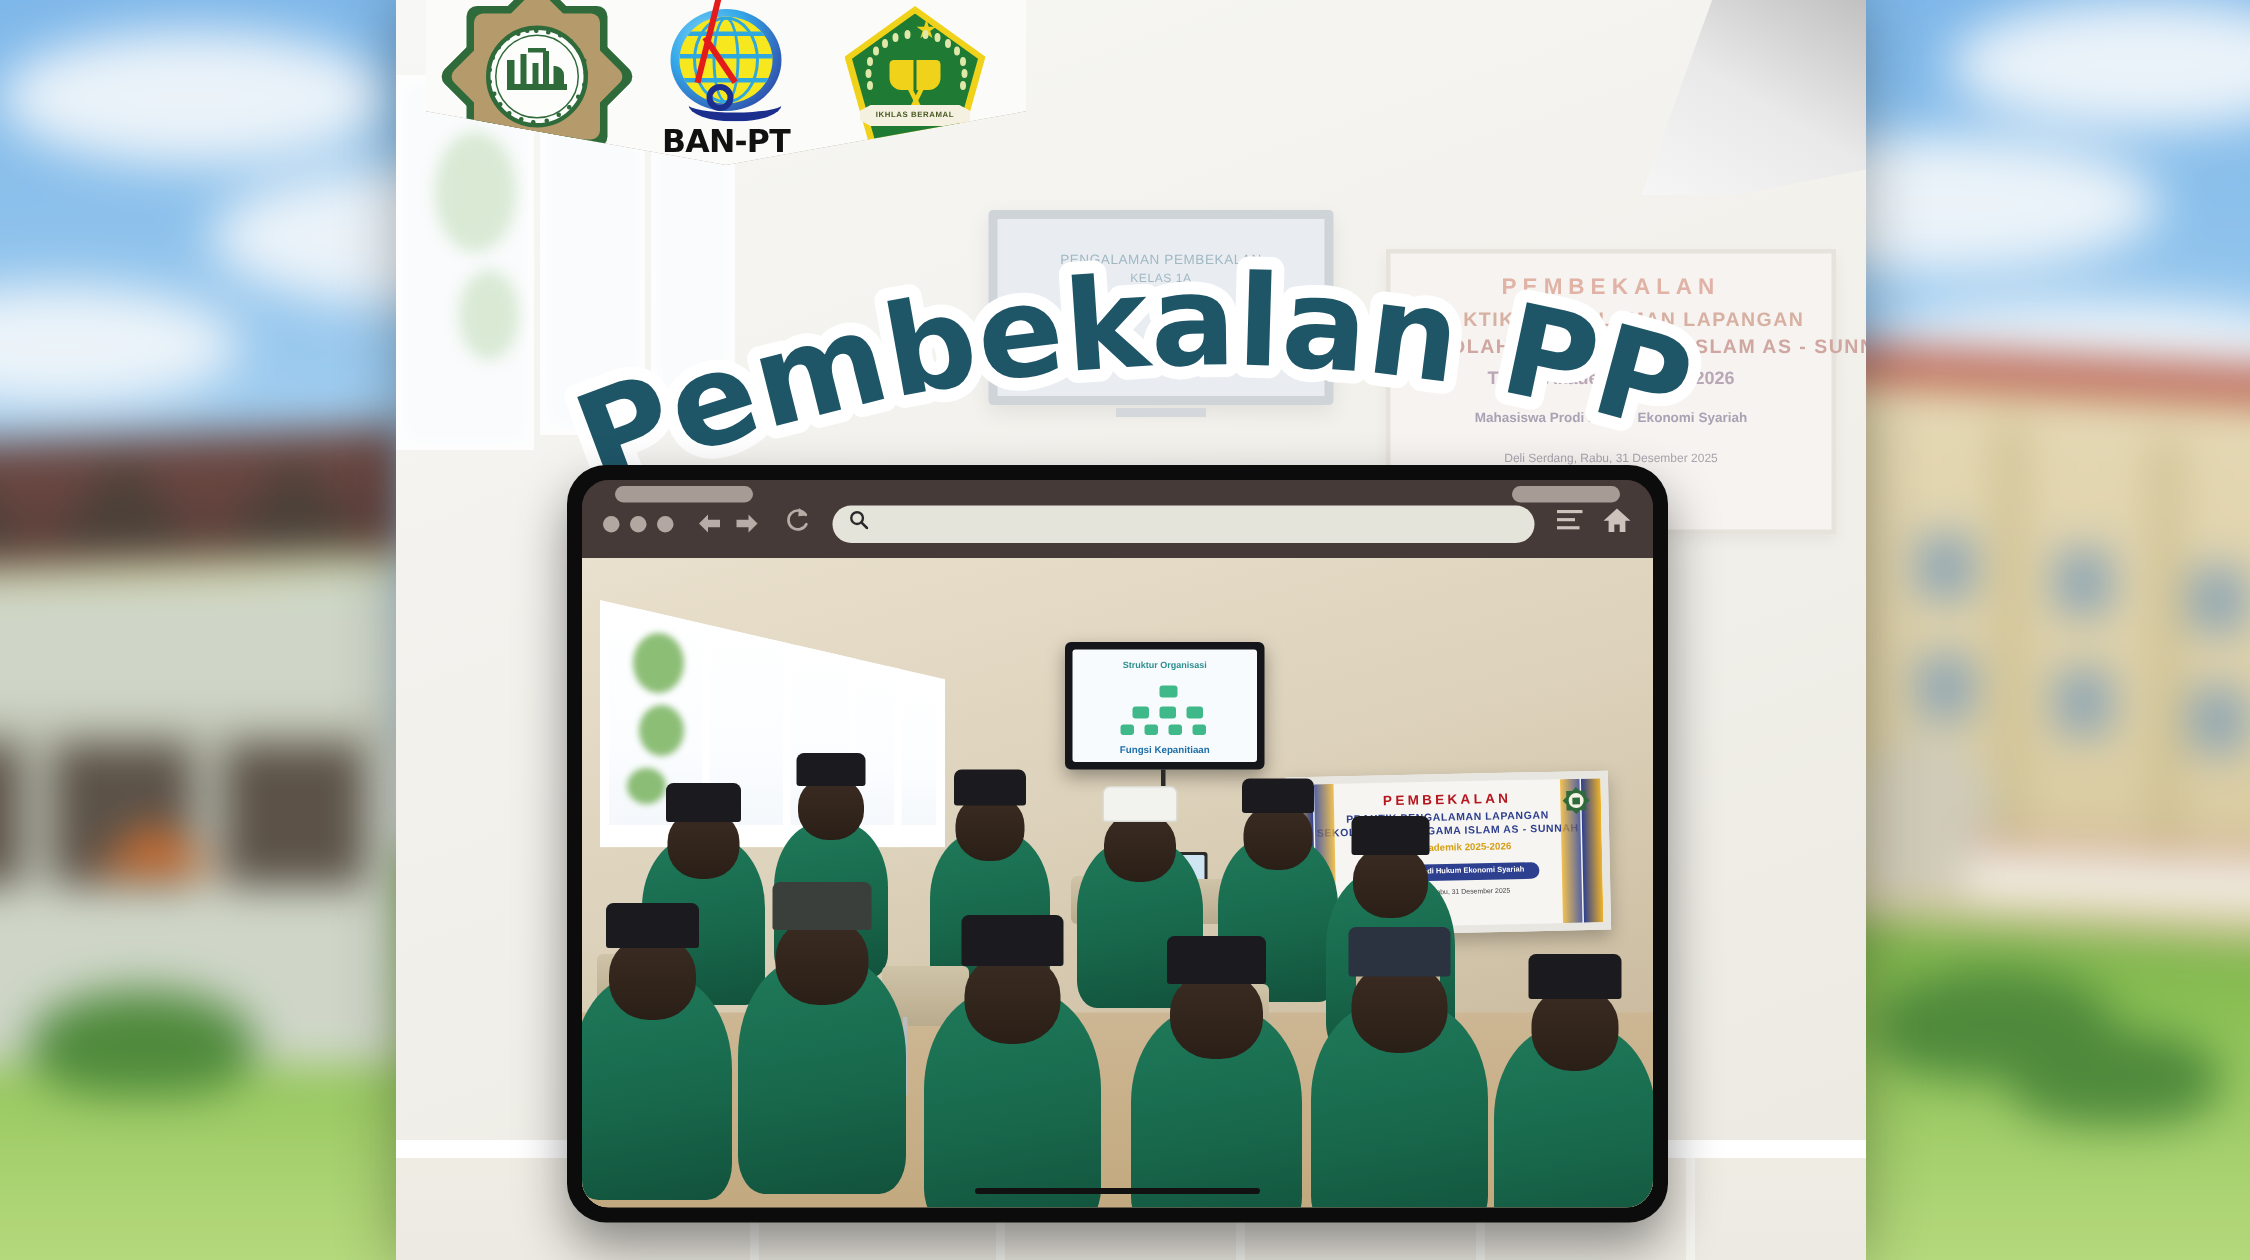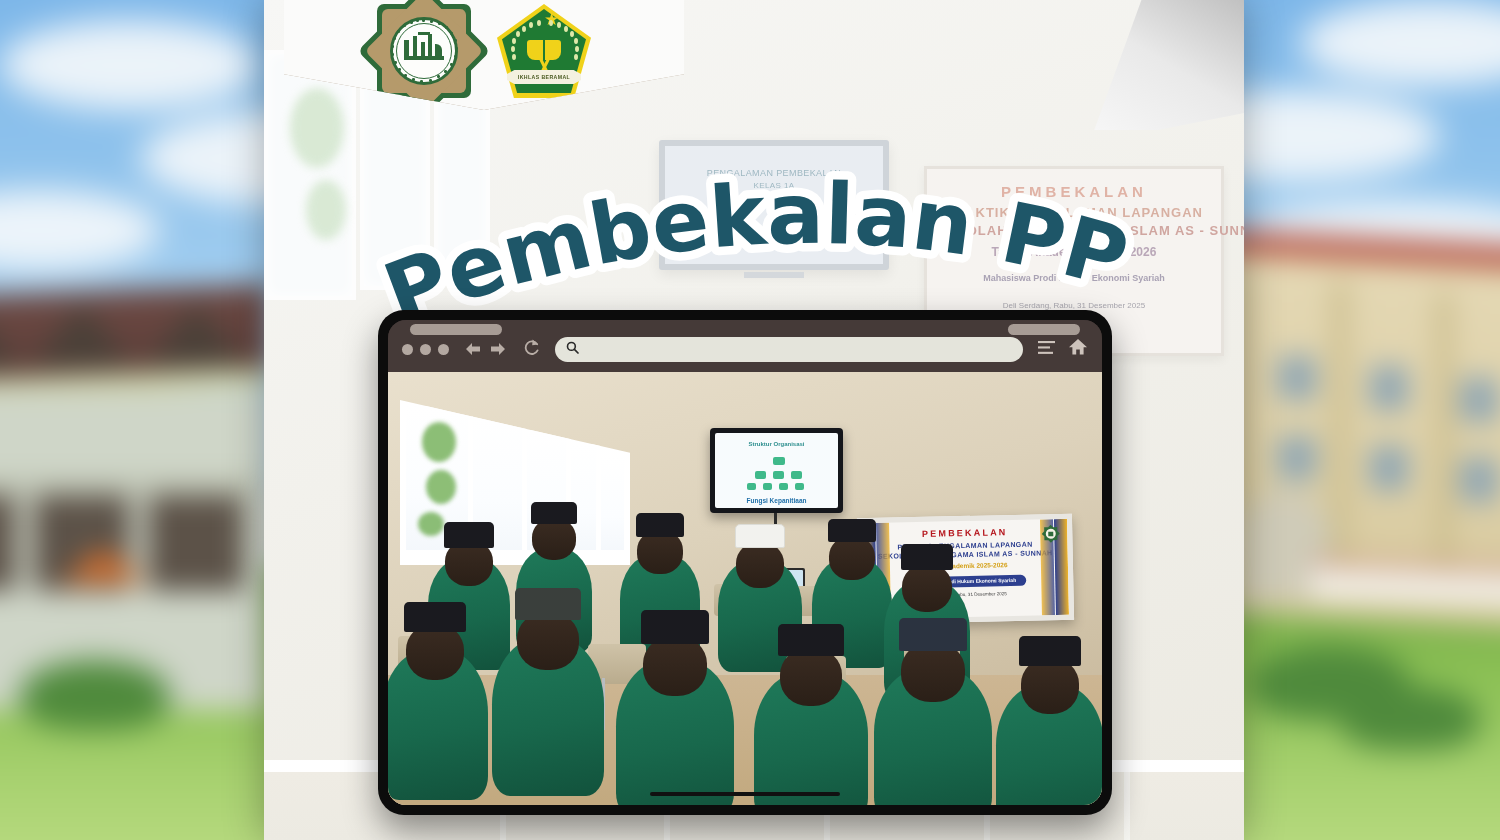--- a/index.html
+++ b/index.html
@@ -378,20 +378,37 @@
           <span style="left:0px;top:35px"></span>
         <span style="left:0px;top:27px"></span>
           <span style="left:2px;top:19px"></span>
         <span style="left:6px;top:12px"></span>
           <span style="left:12px;top:6px"></span>
         <span style="left:19px;top:3px"></span>
           <span style="left:25px;top:1px"></span>
       </div>
     </div>
 
+    <div class="lg2">
+      <div class="ban-globe"></div>
+      <div class="ban-yellow">
+        <div class="ban-lat" style="top:10px;"></div>
+        <div class="ban-lat" style="top:25px;"></div>
+        <div class="ban-lat" style="top:41px;"></div>
+        <div class="ban-lon" style="left:9px;  width:44px;"></div>
+        <div class="ban-lon" style="left:22px; width:18px;"></div>
+      </div>
+      <div class="ban-swoosh"></div>
+      <div class="ban-q"></div>
+      <div class="ban-check">
+        <i style="left:14px; top:0;   width:4px; height:62px; transform:rotate(14deg); transform-origin:top;"></i>
+        <i style="left:4px;  top:30px;width:4px; height:36px; transform:rotate(-34deg); transform-origin:top;"></i>
+      </div>
+      <div class="ban-text">BAN-PT</div>
+    </div>
 
     <div class="lg3">
       <div class="pent-o"></div>
       <div class="pent-i"></div>
       <div class="pent-star">★</div>
       <div class="pent-wreath">
         <span style="left:6px;top:34px"></span>
           <span style="left:5px;top:26px"></span>
         <span style="left:6px;top:18px"></span>
           <span style="left:10px;top:11px"></span>

